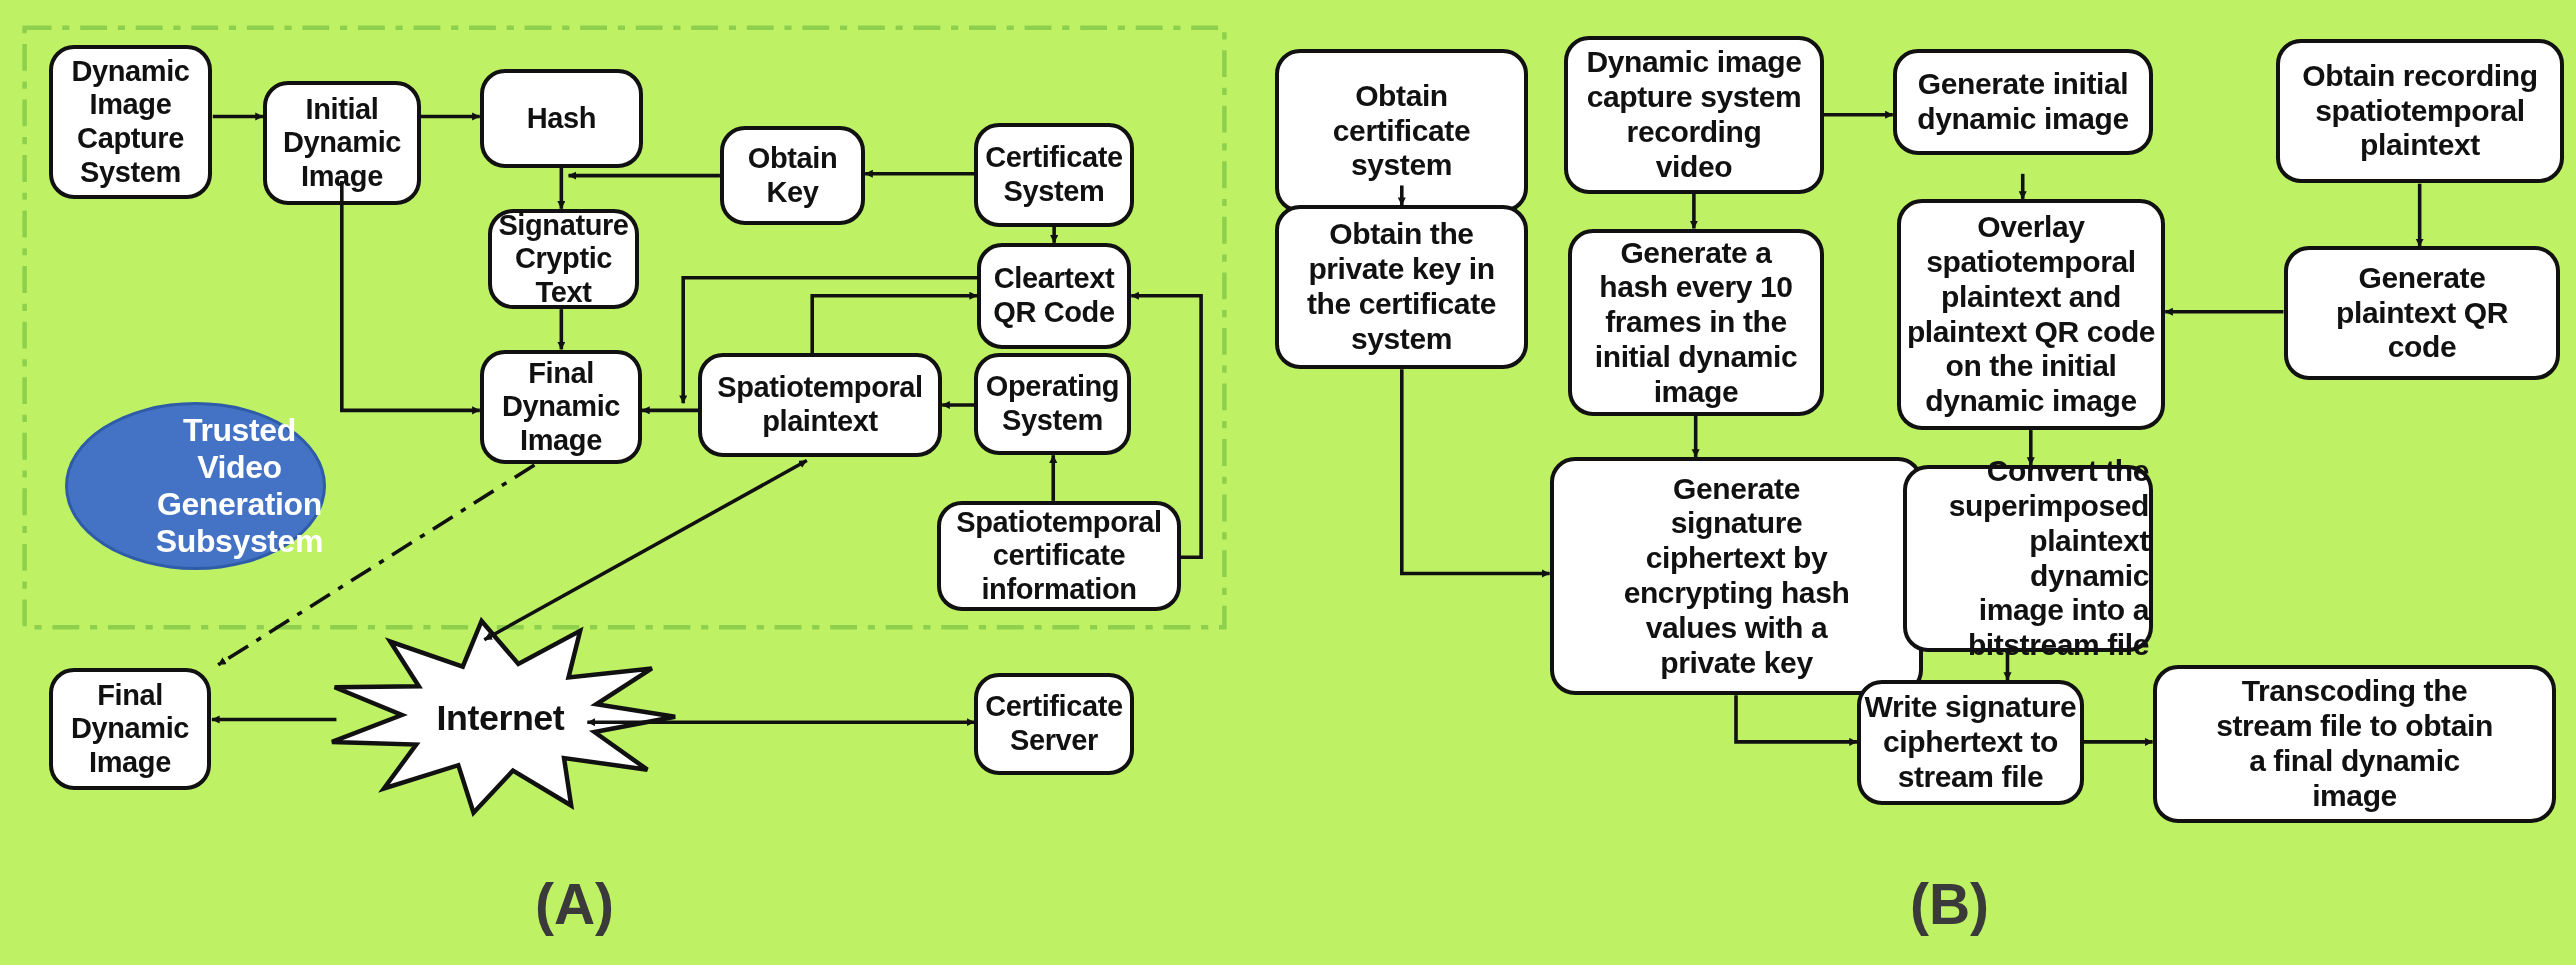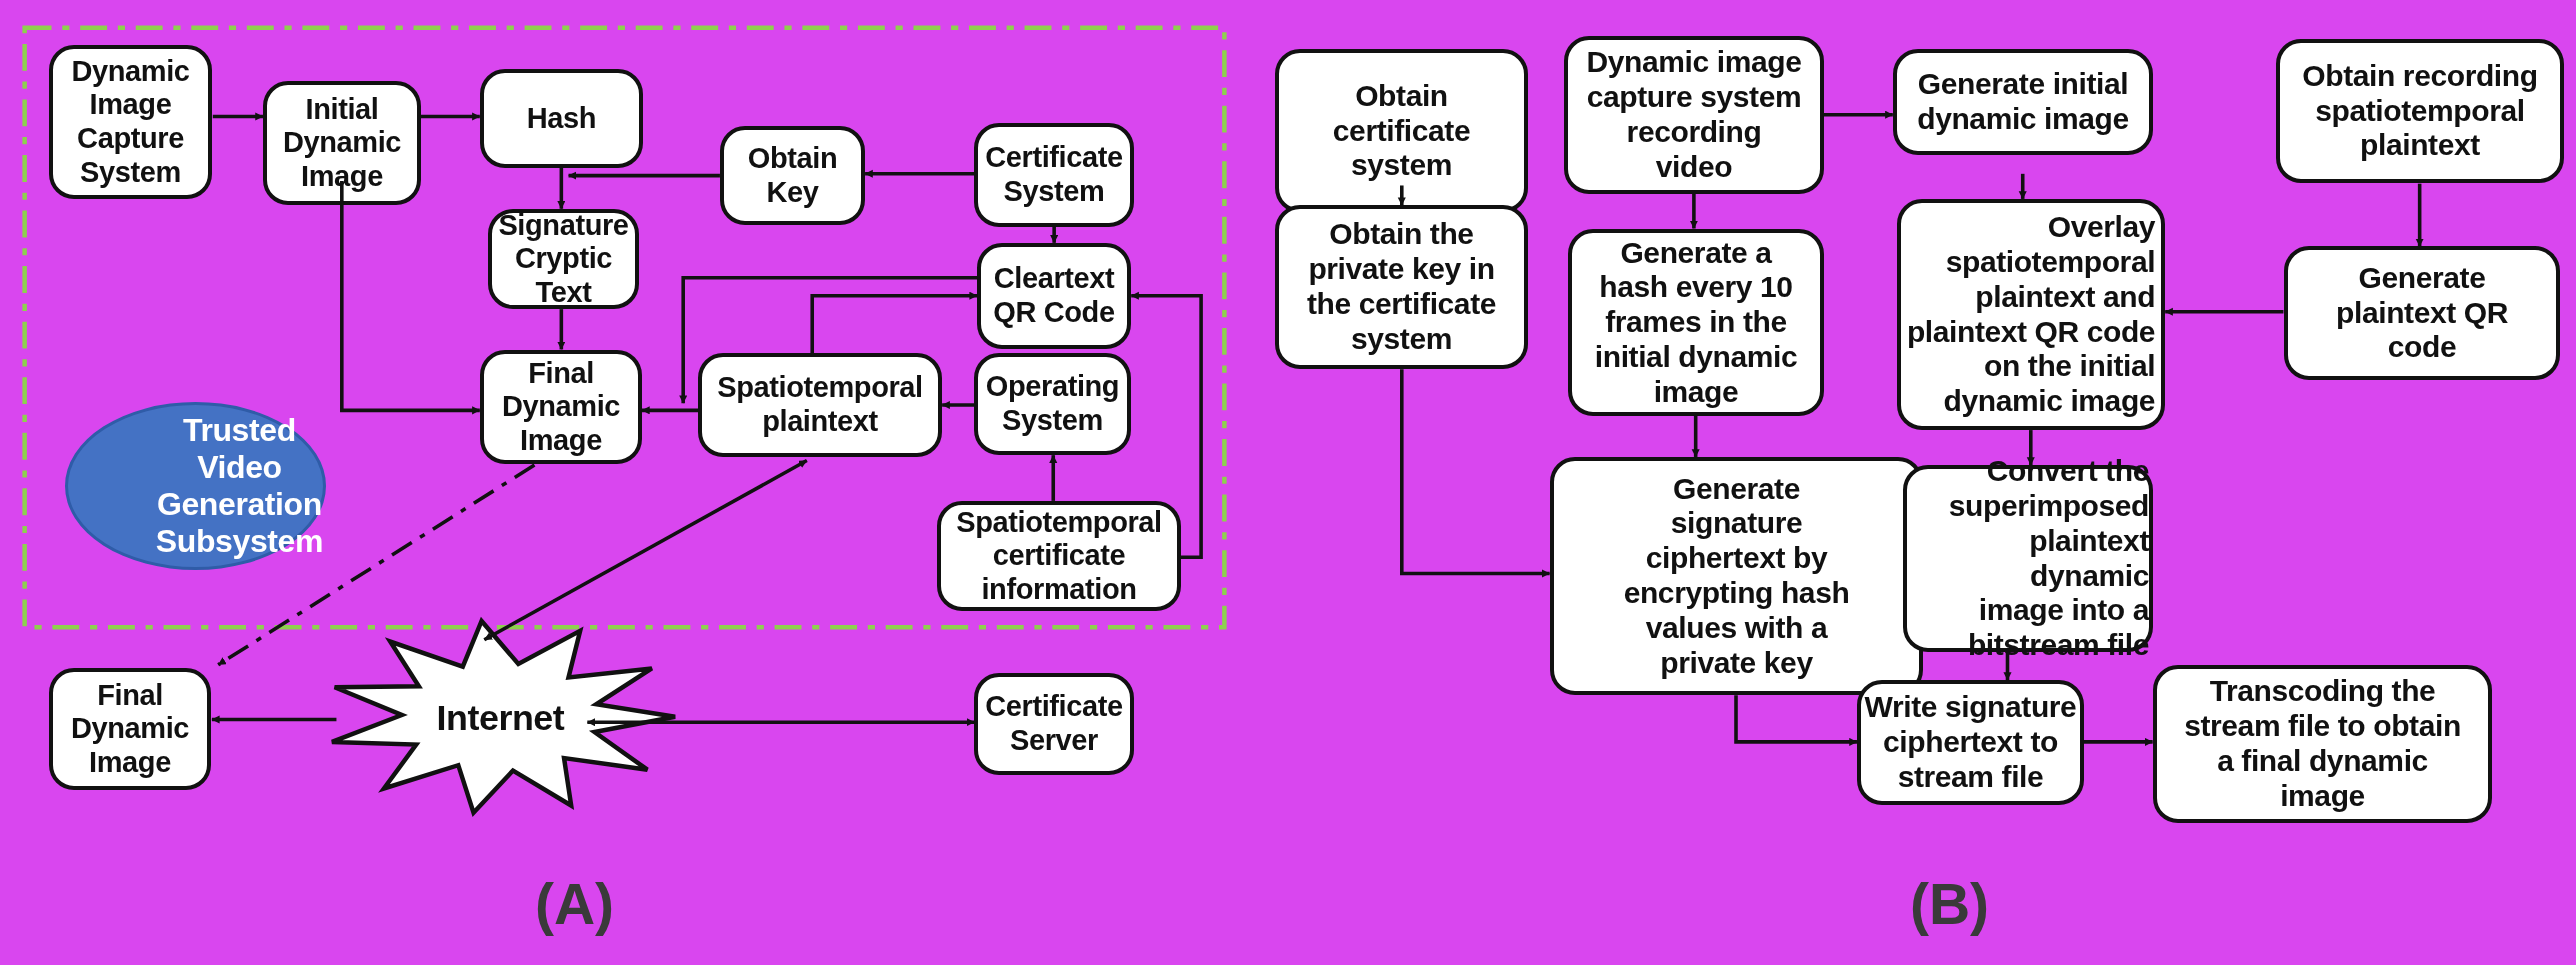--- a/index.html
+++ b/index.html
@@ -1,17 +1,17 @@
 <!DOCTYPE html>
 <html style="font-size:14.3px"><head>
 <meta charset="utf-8">
 <style>
   html,body{margin:0;padding:0;background:#ffffff;}
   #canvas{
-    position:relative;width:2576px;height:965px;background:#d946ef;overflow:hidden;
+    position:relative;width:2576px;height:965px;background:#bef264;overflow:hidden;
     font-family:"Liberation Sans","DejaVu Sans",sans-serif;
   }
   .node{
     position:absolute;box-sizing:border-box;background:#ffffff;border:4.5px solid #111111;
     border-radius:25px;display:flex;align-items:center;justify-content:center;text-align:center;
     z-index:2;
   }
   .node .lbl{
     white-space:pre-line;font-weight:700;color:#111111;letter-spacing:-0.4px;line-height:1.16;
   }
@@ -131,21 +131,21 @@
 signature
 ciphertext by
 encrypting hash
 values with a
 private key</span>
       </div>
       <div class="node" style="left: 1893px; top: 49px; width: 260px; height: 106px;">
         <span class="lbl">Generate initial
 dynamic image</span>
       </div>
-      <div class="node" style="left: 1897px; top: 199px; width: 268px; height: 231px; text-align: right;">
+      <div class="node" style="left: 1897px; top: 199px; width: 268px; height: 231px;">
         <span class="lbl">Overlay
 spatiotemporal
 plaintext and
 plaintext QR code
 on the initial
 dynamic image</span>
       </div>
       <div class="node" style="left: 1903px; top: 465px; width: 250px; height: 187px; text-align: right;">
         <span class="lbl">Convert the
 superimposed
@@ -161,21 +161,21 @@
       <div class="node" style="left: 2276px; top: 39px; width: 288px; height: 144px;">
         <span class="lbl">Obtain recording
 spatiotemporal
 plaintext</span>
       </div>
       <div class="node" style="left: 2284px; top: 246px; width: 276px; height: 134px;">
         <span class="lbl">Generate
 plaintext QR
 code</span>
       </div>
-      <div class="node" style="left: 2153px; top: 665px; width: 339px; height: 158px;">
+      <div class="node" style="left: 2153px; top: 665px; width: 403px; height: 158px;">
         <span class="lbl">Transcoding the
 stream file to obtain
 a final dynamic
 image</span>
       </div>
     </div>
   <svg id="edge-layer" width="2576" height="965" viewBox="0 0 2874 1077">
     <defs>
       <marker id="arrow" markerWidth="10" markerHeight="10" refX="8.6" refY="4.5" orient="auto" markerUnits="userSpaceOnUse">
         <path d="M0,0 L9,4.5 L0,9 z" fill="#111111"></path>

